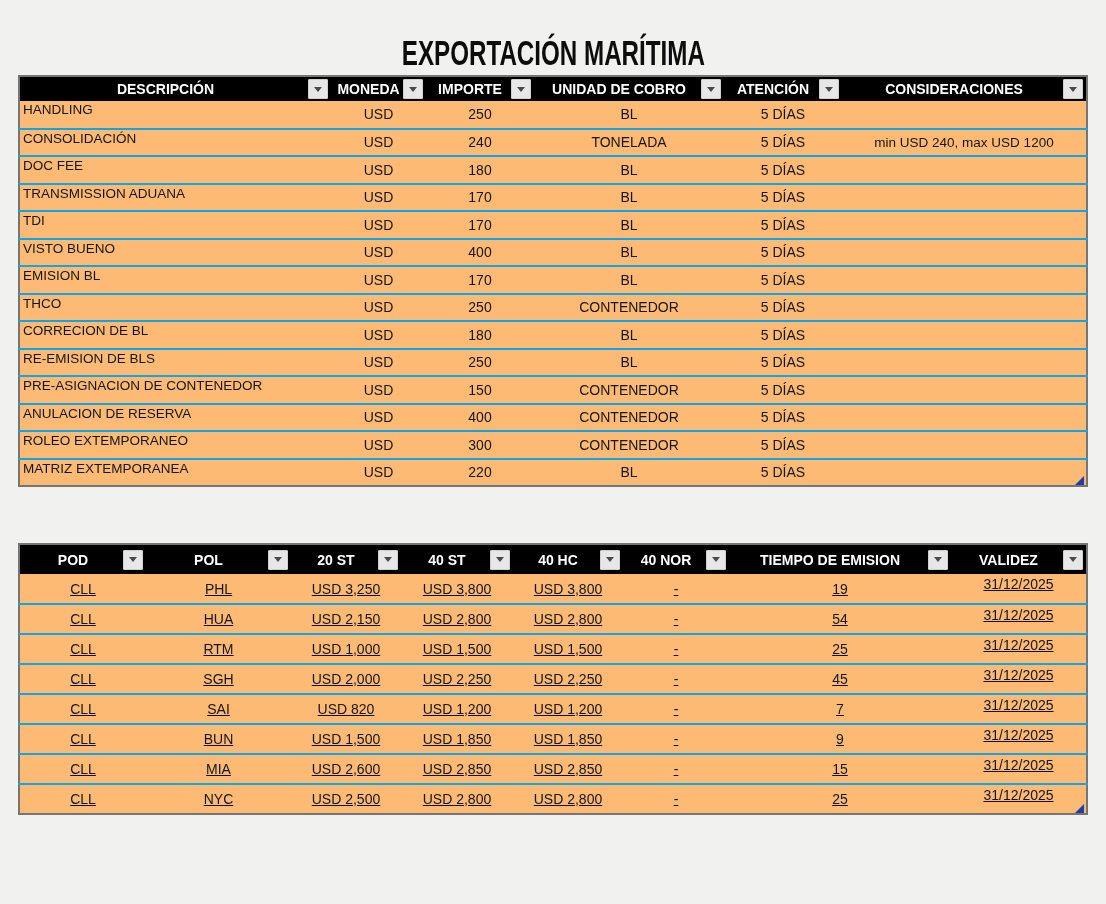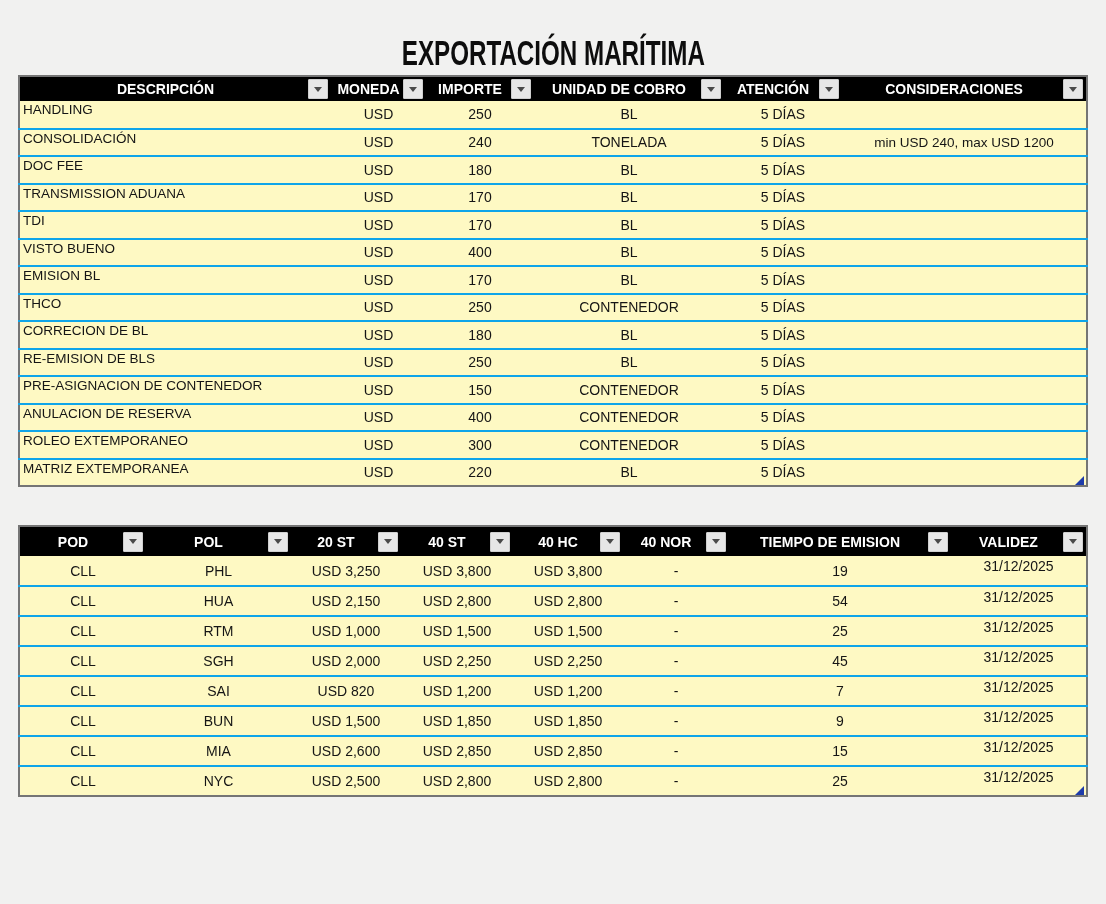--- a/index.html
+++ b/index.html
@@ -26,27 +26,27 @@
   }
 
   
   .table-wrap {
     position: relative;
     width: 1068px;
     margin-left: 18px;
     background: #ffffff;
   }
   .table-wrap.charges { margin-top: 0px; }
-  .table-wrap.rates   { margin-top: 38px; }
+  .table-wrap.rates   { margin-top: 56px; }
 
   table.xl-table {
     width: 1068px;
     border-collapse: collapse;
     table-layout: fixed;
-    background: #fef9c3;
+    background: #fdba74;
     border: 2px solid #757575;
   }
   table.xl-table thead th {
     background: #000000;
     color: #ffffff;
     font-weight: bold;
     font-size: 14px;
     position: relative;
     text-align: center;
     vertical-align: middle;
@@ -62,21 +62,21 @@
   table.xl-table tbody td {
     font-size: 14px;
     color: #151515;
     text-align: center;
     vertical-align: middle;
     padding: 0 3px;
     white-space: nowrap;
     overflow: hidden;
   }
   .charges tbody tr { height: 27.5px; }
-  .rates   tbody tr { height: 30px; }
+  .rates   tbody tr { height: 30px; text-decoration: underline; }
 
   
   .charges tbody td.c0 {
     text-align: left;
     vertical-align: top;
     padding-top: 1px;
     font-size: 13.5px;
   }
   .charges tbody td.c5 { font-size: 13.5px; }
   .rates tbody td.c7 { vertical-align: top; padding-top: 2px; }

